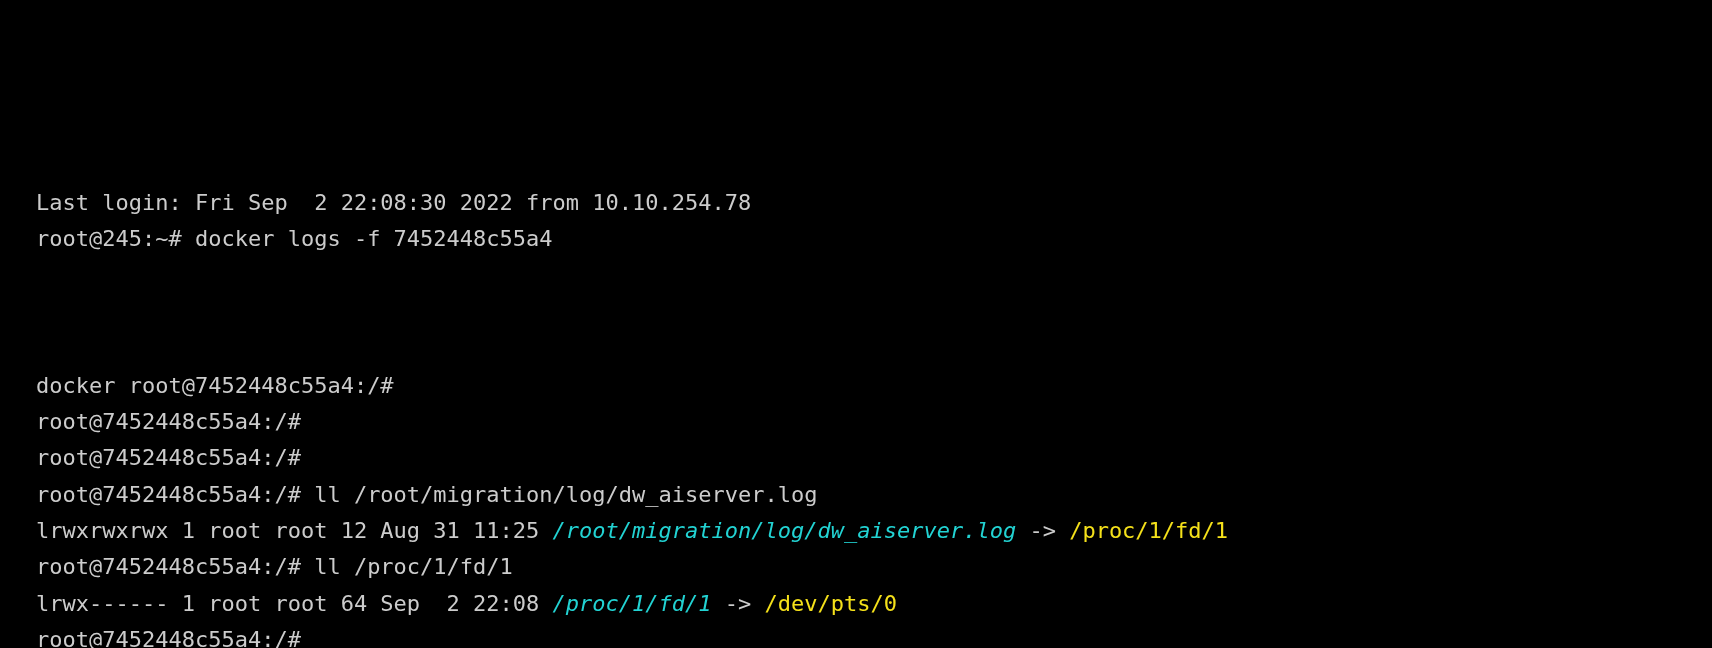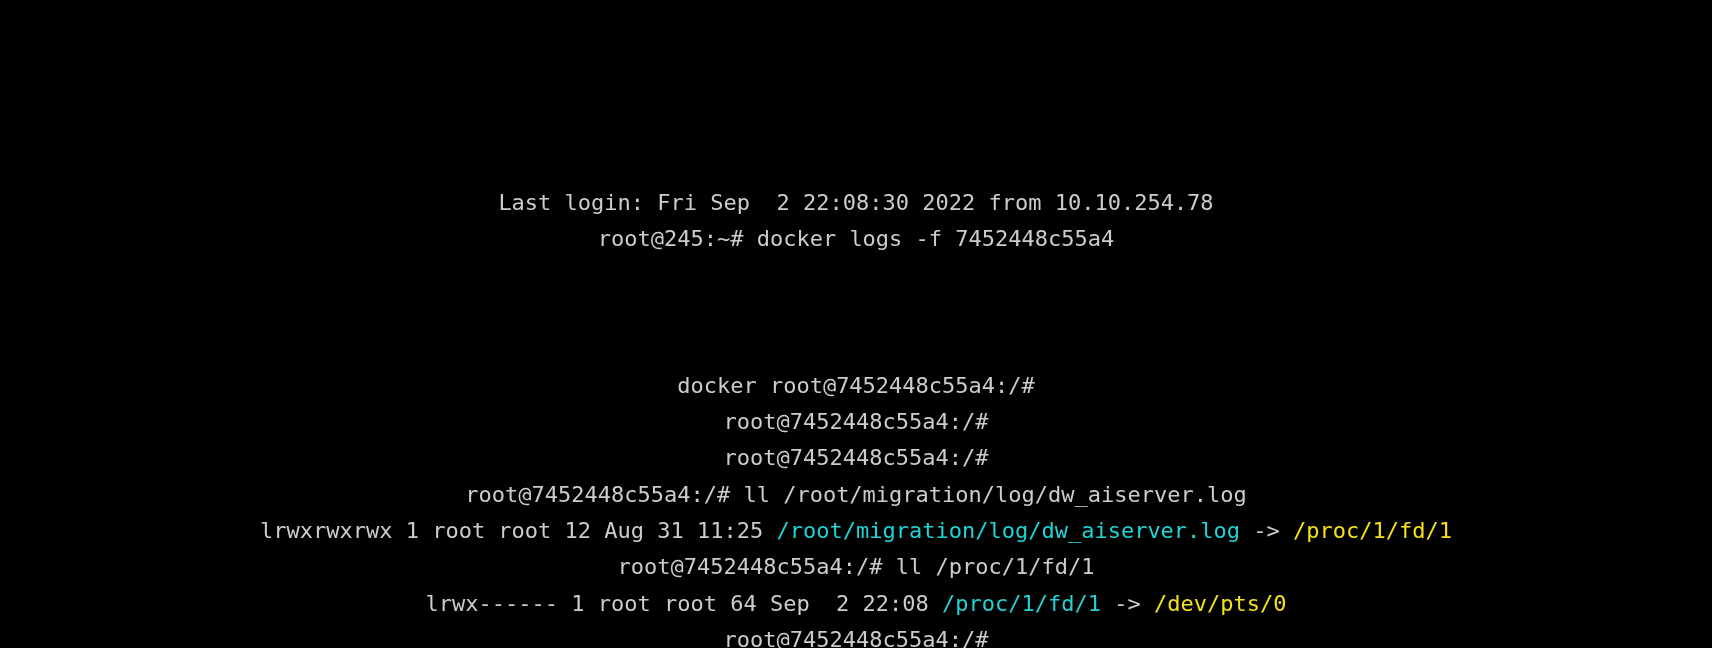--- a/index.html
+++ b/index.html
@@ -8,22 +8,22 @@
       color: #cccccc;
       font-family: "Menlo", "Monaco", "Consolas", "DejaVu Sans Mono", monospace;
       font-size: 22px;
       line-height: 1.65;
       padding: 40px 36px;
       width: 1712px;
       height: 648px;
       overflow: hidden;
       white-space: pre;
     }
-    .line { display: block; text-align: center; }
-    .cyan { color: #22d3d3; }
+    .line { display: block; }
+    .cyan { color: #22d3d3; font-style: italic; }
     .yellow { color: #f5e11a; }
     .gap { height: 110px; }
   </style>
 </head>
 <body>
 
 
 
 <span class="line">Last login: Fri Sep  2 22:08:30 2022 from 10.10.254.78</span><span class="line">root@245:~# docker logs -f 7452448c55a4</span><div class="gap"></div><span class="line">docker root@7452448c55a4:/#</span><span class="line">root@7452448c55a4:/#</span><span class="line">root@7452448c55a4:/#</span><span class="line">root@7452448c55a4:/# ll /root/migration/log/dw_aiserver.log</span><span class="line"><span>lrwxrwxrwx 1 root root 12 Aug 31 11:25 </span><span class="cyan">/root/migration/log/dw_aiserver.log</span><span> -&gt; </span><span class="yellow">/proc/1/fd/1</span></span><span class="line">root@7452448c55a4:/# ll /proc/1/fd/1</span><span class="line"><span>lrwx------ 1 root root 64 Sep  2 22:08 </span><span class="cyan">/proc/1/fd/1</span><span> -&gt; </span><span class="yellow">/dev/pts/0</span></span><span class="line">root@7452448c55a4:/#</span>
 

